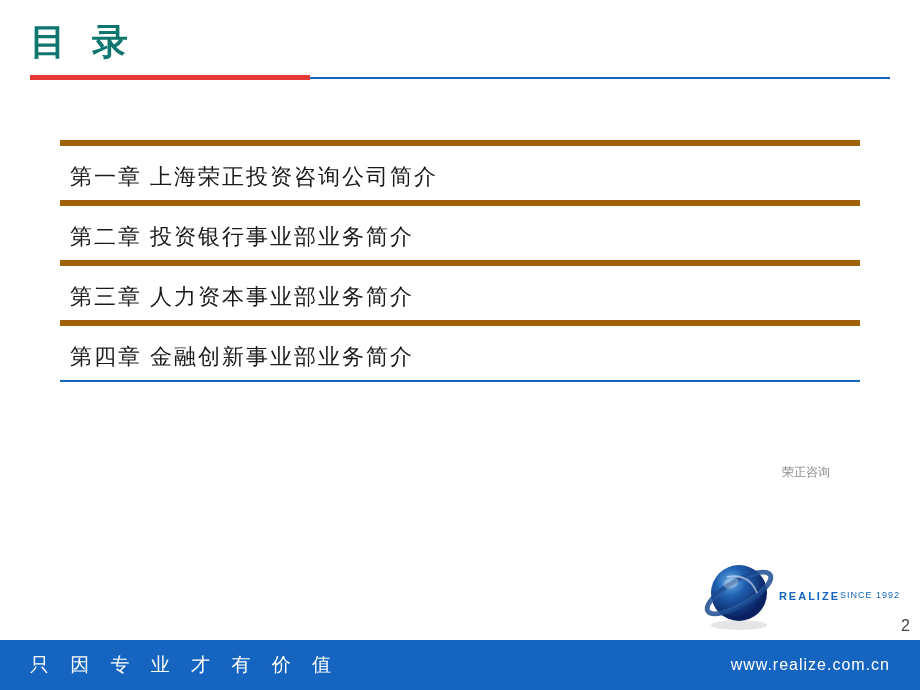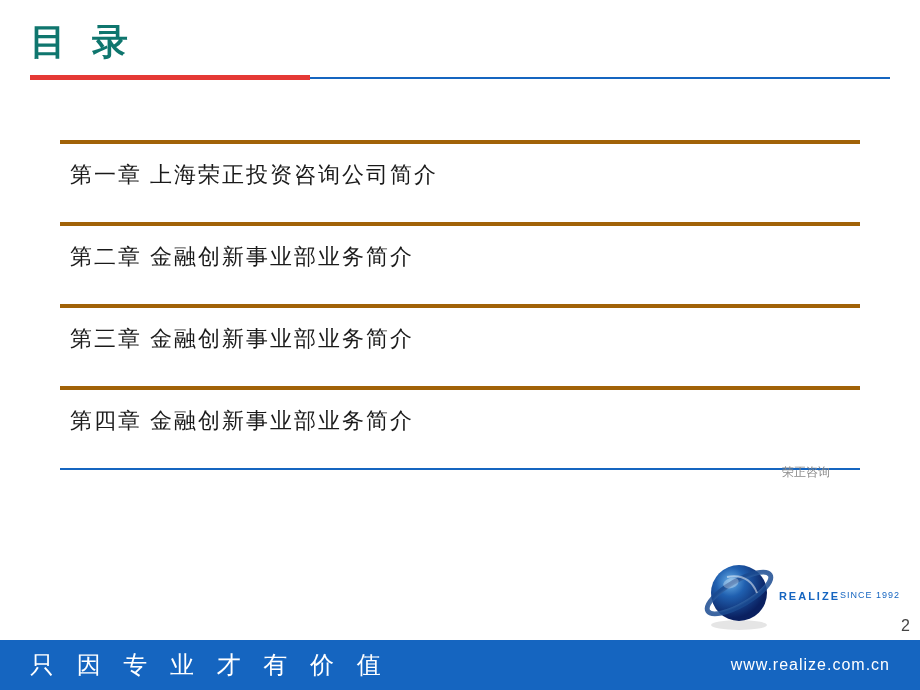--- a/index.html
+++ b/index.html
@@ -45,22 +45,22 @@
       margin-left: 0;
     }
 
     
     .content {
       padding: 30px 60px 20px 60px;
       margin-top: 30px;
     }
 
     .toc-item {
-      border-top: 4px solid #a16207;
-      padding: 16px 10px 32px 10px;
+      border-top: 6px solid #a16207;
+      padding: 16px 10px 8px 10px;
     }
 
     .toc-item:last-child {
       border-bottom: 2px solid #1565c0;
     }
 
     .toc-item-text {
       font-size: 22px;
       color: #1a1a1a;
       letter-spacing: 2px;
@@ -75,21 +75,21 @@
       height: 50px;
       background: #1565c0;
       display: flex;
       align-items: center;
       justify-content: space-between;
       padding: 0 30px;
     }
 
     .footer-slogan {
       color: #ffffff;
-      font-size: 24px;
+      font-size: 19px;
       letter-spacing: 8px;
     }
 
     .footer-website {
       color: #ffffff;
       font-size: 16px;
       letter-spacing: 1px;
       text-align: right;
     }
 
@@ -150,24 +150,24 @@
     <div class="header-red-bar"></div>
     <div class="header-blue-line"></div>
   </div>
 </div>
 
 <div class="content">
   <div class="toc-item">
     <span class="toc-item-text">第一章  上海荣正投资咨询公司简介</span>
   </div>
   <div class="toc-item">
-    <span class="toc-item-text">第二章 金融创新事业部业务简介</span>
-  </div>
-  <div class="toc-item">
-    <span class="toc-item-text">第三章 金融创新事业部业务简介</span>
+    <span class="toc-item-text">第二章 投资银行事业部业务简介</span>
+  </div>
+  <div class="toc-item">
+    <span class="toc-item-text">第三章 人力资本事业部业务简介</span>
   </div>
   <div class="toc-item">
     <span class="toc-item-text">第四章 金融创新事业部业务简介</span>
   </div>
 </div>
 
 <div class="small-label">荣正咨询</div>
 
 <div class="logo-area">
 

